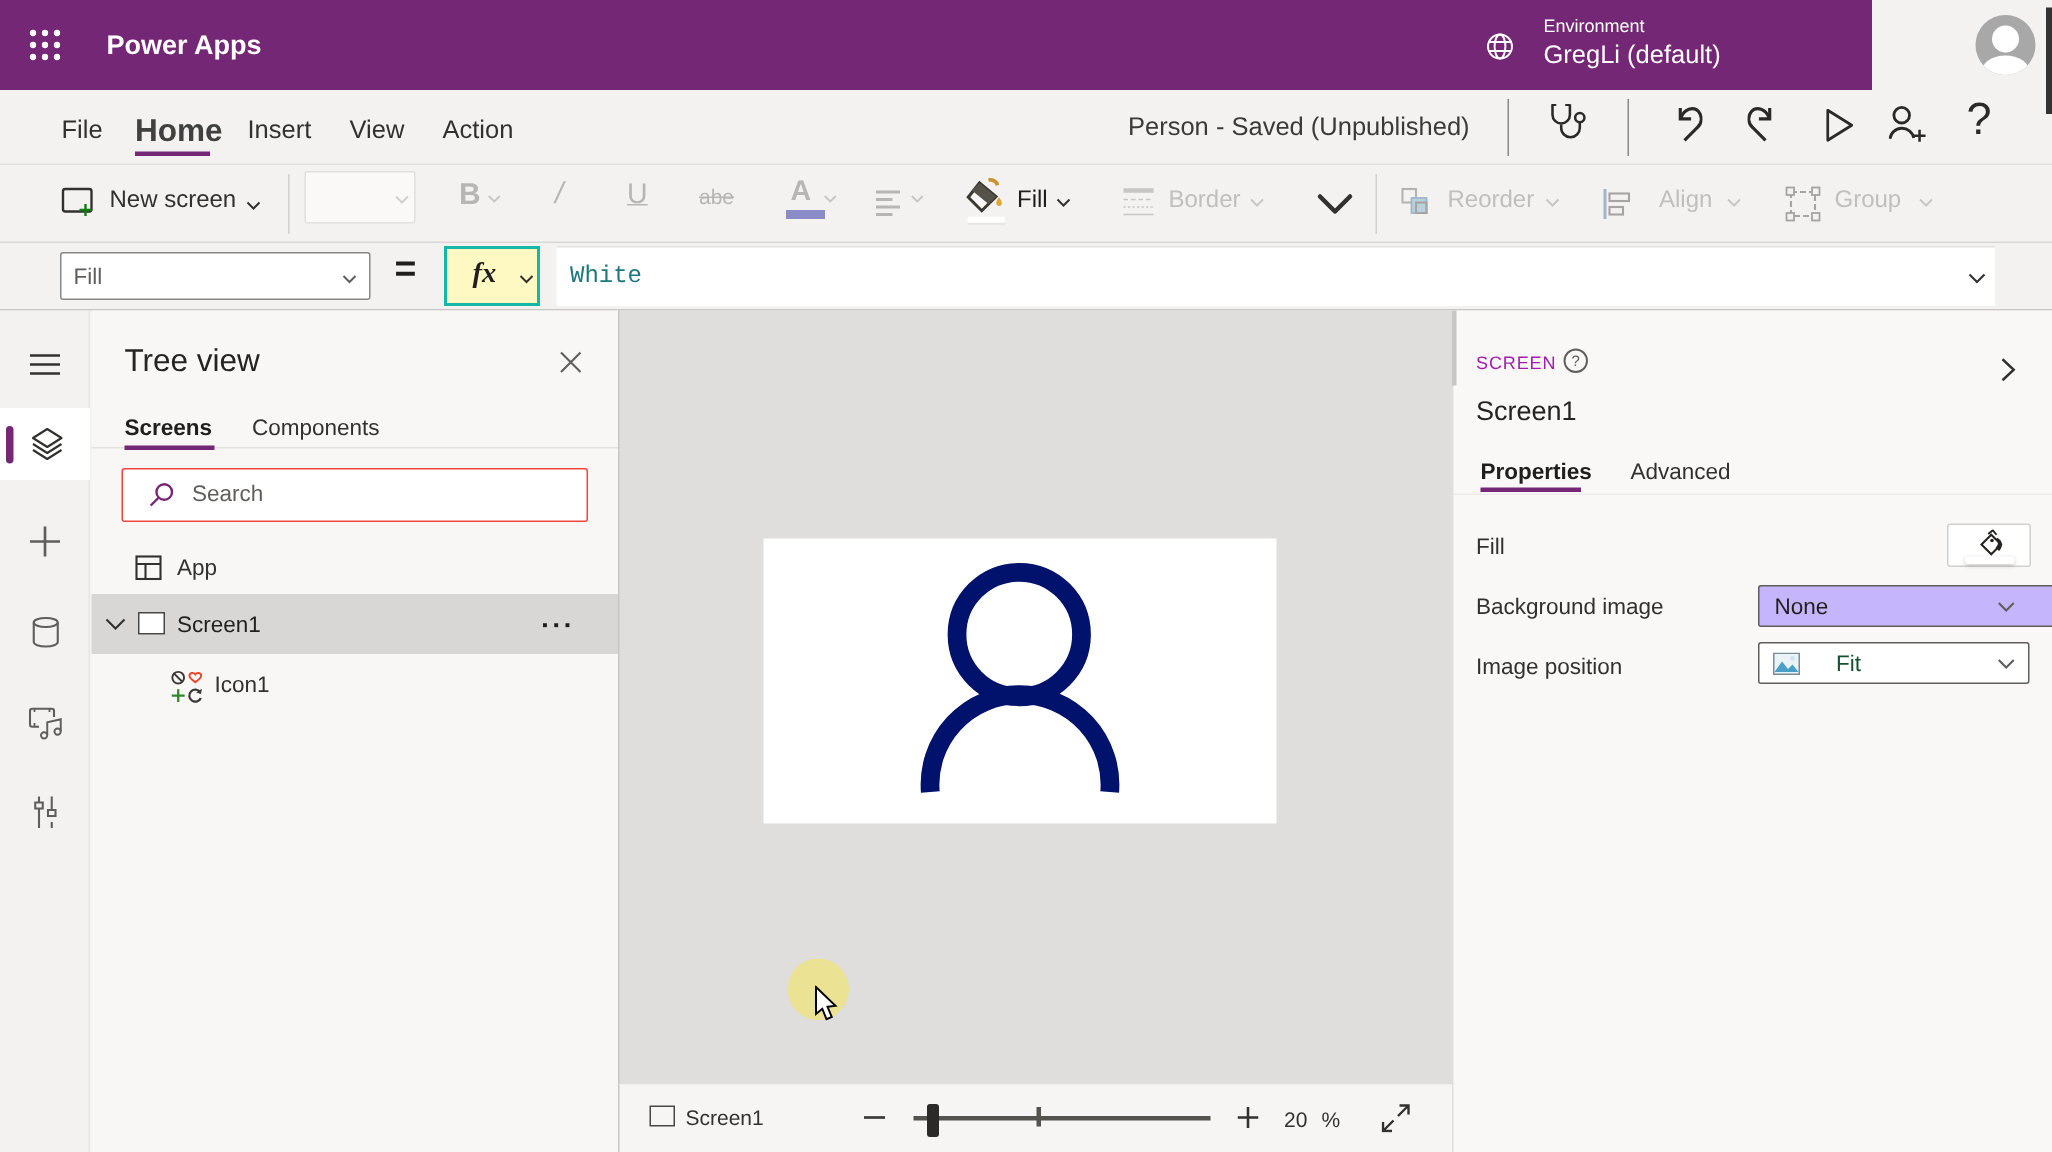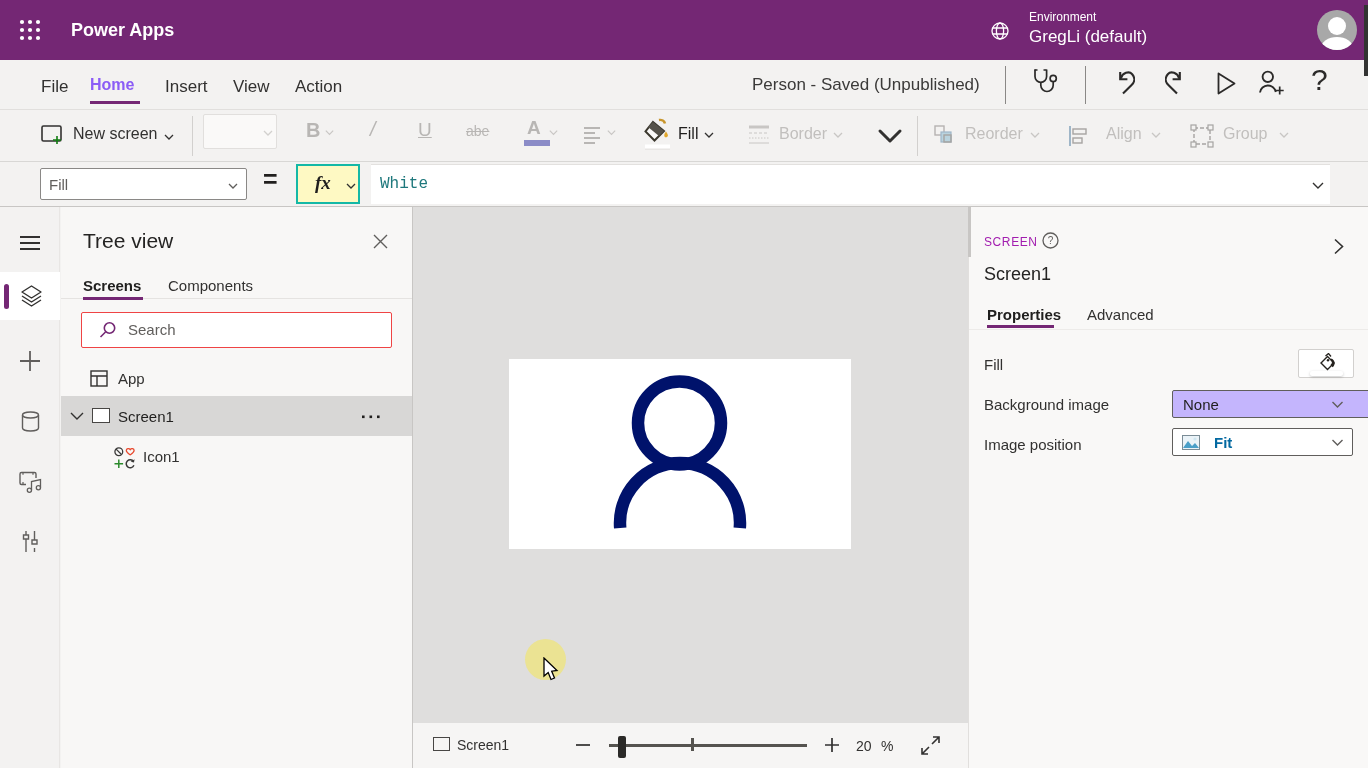--- a/index.html
+++ b/index.html
@@ -3,21 +3,21 @@
 <meta charset="utf-8">
 <style>
   * { margin:0; padding:0; box-sizing:border-box; }
   html,body { width:1368px; height:768px; overflow:hidden; font-family:"Liberation Sans", sans-serif; }
   .abs { position:absolute; }
   body { position:relative; background:#f3f2f1; }
 </style>
 </head>
 <body>
 
-<div class="abs" style="left:0;top:0;width:1368px;height:60px;background:#742774;">
+<div class="abs" style="left:0;top:0;width:1248px;height:60px;background:#742774;">
 
   <svg class="abs" style="left:19px;top:19px;" width="22" height="22" viewBox="0 0 22 22">
     <g fill="#ffffff">
       <circle cx="3" cy="3" r="2.1"></circle>
         <circle cx="11" cy="3" r="2.1"></circle>
         <circle cx="19" cy="3" r="2.1"></circle>
       <circle cx="3" cy="11" r="2.1"></circle>
         <circle cx="11" cy="11" r="2.1"></circle>
         <circle cx="19" cy="11" r="2.1"></circle>
       <circle cx="3" cy="19" r="2.1"></circle>
@@ -38,21 +38,21 @@
   <div class="abs" style="left:1029px;top:27px;font-size:17px;color:#fff;">GregLi (default)</div>
 
   <div class="abs" style="left:1317px;top:10px;width:40px;height:40px;border-radius:50%;background:#a8a8a8;overflow:hidden;">
     <div class="abs" style="left:11px;top:7px;width:18px;height:18px;border-radius:50%;background:#fff;"></div>
     <div class="abs" style="left:4px;top:27px;width:32px;height:22px;border-radius:50%;background:#fff;"></div>
   </div>
 </div>
 
 <div class="abs" style="left:0;top:60px;width:1368px;height:50px;background:#f3f2f1;border-bottom:1px solid #e1dfdd;">
   <div class="abs" style="left:41px;top:17px;font-size:17px;color:#323130;">File</div>
-  <div class="abs" style="left:90px;top:16px;font-size:16px;font-weight:bold;color:#8b5cf6;">Home</div>
+  <div class="abs" style="left:90px;top:16px;font-size:21px;font-weight:bold;color:#404040;">Home</div>
   <div class="abs" style="left:90px;top:41px;width:50px;height:3px;background:#742774;"></div>
   <div class="abs" style="left:165px;top:17px;font-size:17px;color:#323130;">Insert</div>
   <div class="abs" style="left:233px;top:17px;font-size:17px;color:#323130;">View</div>
   <div class="abs" style="left:295px;top:17px;font-size:17px;color:#323130;">Action</div>
   <div class="abs" style="left:752px;top:15px;white-space:nowrap;font-size:17px;color:#3b3a39;">Person - Saved (Unpublished)</div>
   <div class="abs" style="left:1005px;top:6px;width:1px;height:38px;background:#8a8886;"></div>
 
   <svg class="abs" style="left:1033px;top:8px;" width="26" height="28" viewBox="0 0 26 28">
     <g fill="none" stroke="#2b2a29" stroke-width="1.7">
       <path d="M1.5 2 h3 M10.5 2 h3" stroke-width="1.4"></path>
@@ -396,21 +396,21 @@
       </svg>
   </div>
 
   <div class="abs" style="left:15px;top:229px;font-size:15px;color:#323130;">Image position</div>
   <div class="abs" style="left:203px;top:221px;width:181px;height:28px;background:#fff;border:1px solid #605e5c;border-radius:2px;">
     <svg class="abs" style="left:9px;top:6px;" width="18" height="15" viewBox="0 0 18 15">
       <rect x="0.5" y="0.5" width="17" height="14" fill="#eaf3f8" stroke="#7a8c96" stroke-width="1"></rect>
       <path d="M1 13 L6 6 L10 11 L13 8 L17 13 Z" fill="#4a9fc8"></path>
       <circle cx="13" cy="4" r="1.6" fill="#cfe6f0"></circle>
     </svg>
-    <div class="abs" style="left:41px;top:5px;font-size:15px;color:#0369a1;font-weight:bold;">Fit</div>
+    <div class="abs" style="left:51px;top:5px;font-size:15px;color:#14532d;">Fit</div>
     <svg class="abs" style="left:158px;top:9px;" width="13" height="10" viewBox="0 0 13 10">
         <path d="M1.5 2 l5 5 l5 -5" fill="none" stroke="#605e5c" stroke-width="1.4"></path>
       </svg>
   </div>
 </div>
 
 <div class="abs" style="left:968px;top:207px;width:3px;height:50px;background:#c8c6c4;"></div>
 
 <div class="abs" style="left:1364px;top:5px;width:4px;height:71px;background:#333333;"></div>
 

